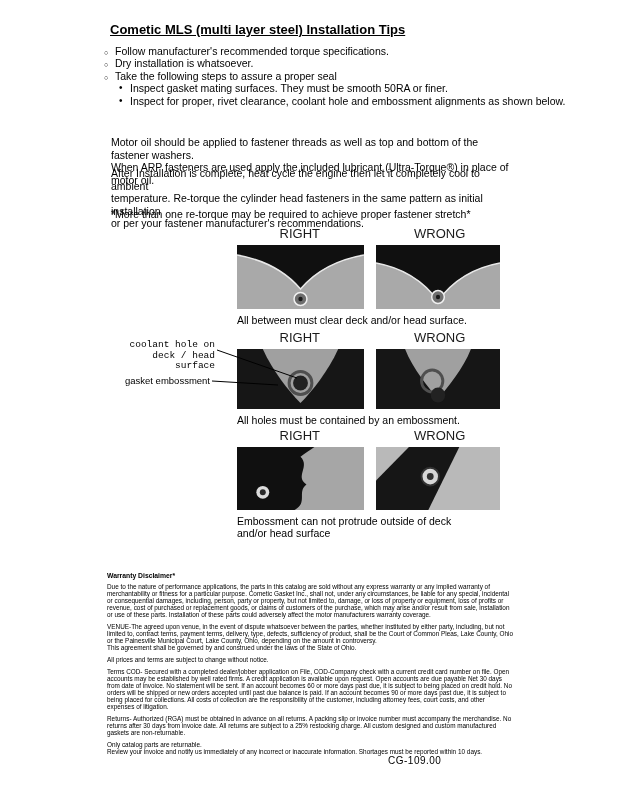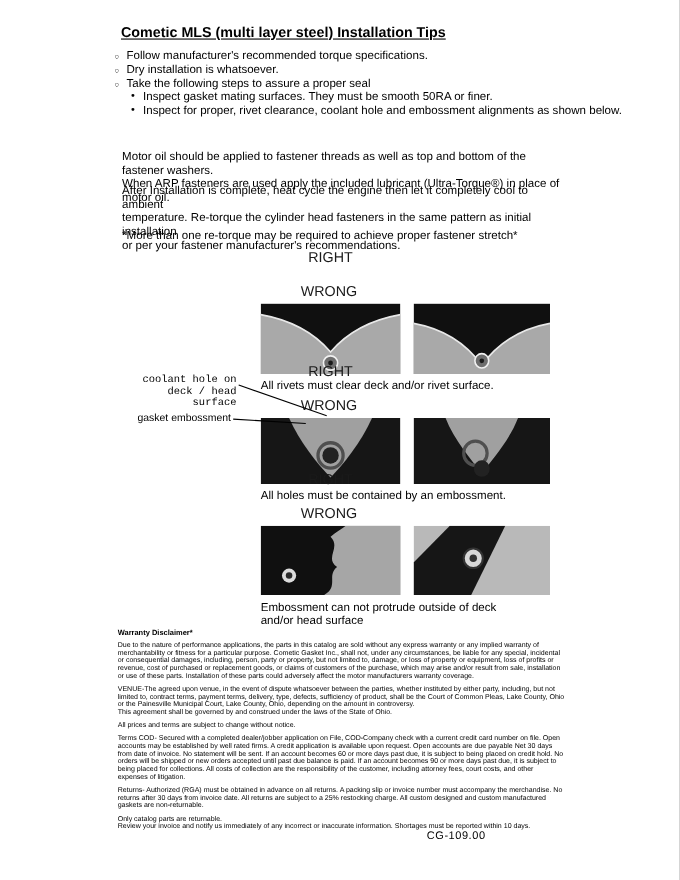--- a/index.html
+++ b/index.html
@@ -22,21 +22,21 @@
   .bl.sub::before{content:"•";position:absolute;left:0;top:0;font-size:10px;}
   .diesel-heading{position:absolute;left:113px;top:119px;font-size:12px;font-weight:bold;}
   .para{position:absolute;left:111px;width:400px;font-size:10.5px;line-height:12.6px;white-space:pre-line;}
   .p1{top:136px;}
   .p2{top:167px;}
   .note{top:208px;}
   .row{position:absolute;left:237px;width:264px;}
   .row1{top:226px;}
   .row2{top:330px;}
   .row3{top:428px;}
-  .dlabels{display:flex;gap:16px;margin-bottom:4px;font-size:13px;color:#1a1a1a;flex-direction:column;}
+  .dlabels{display:flex;gap:16px;margin-bottom:4px;font-size:13px;color:#1a1a1a;}
   .dlabels span{display:block;text-align:center;}
   .dlabels span:first-child{width:127px;}
   .dlabels span:last-child{width:124px;}
   .dimages{display:flex;gap:12px;}
   .dimages svg{display:block;}
   .dcaption{margin-top:5px;font-size:10.5px;line-height:12px;white-space:pre-line;}
   .annot{position:absolute;font-size:9.5px;line-height:10.5px;white-space:pre-line;text-align:right;}
   .a1{left:120px;top:340px;width:95px;font-family:Liberation Mono, monospace;}
   .a2{left:110px;top:376px;width:100px;}
   .leaders{position:absolute;left:210px;top:343px;}
@@ -81,21 +81,21 @@
         <circle cx="64" cy="54" r="2.2" fill="#1a1a1a"></circle>
       </svg>
       <svg width="124" height="64" viewBox="0 0 128 64" preserveAspectRatio="none">
         <rect width="128" height="64" fill="#101010"></rect>
         <path d="M0,18 C34,24 52,40 64,56 C76,40 94,24 128,18 L128,64 L0,64 Z" fill="#a9a9a9"></path>
         <path d="M0,18 C34,24 52,40 64,56 C76,40 94,24 128,18" fill="none" stroke="#e8e8e8" stroke-width="1.5"></path>
         <circle cx="64" cy="52" r="6.5" fill="#6e6e6e" stroke="#f0f0f0" stroke-width="1.5"></circle>
         <circle cx="64" cy="52" r="2.2" fill="#1a1a1a"></circle>
       </svg>
     </div>
-    <div class="dcaption">All rivets must clear deck and/or rivet surface.</div>
+    <div class="dcaption">All between must clear deck and/or head surface.</div>
   </div>
 
   <div class="row row2">
     <div class="dlabels">
       <span>RIGHT</span>
       <span>WRONG</span>
     </div>
     <div class="dimages">
       <svg width="127" height="60" viewBox="0 0 128 60" preserveAspectRatio="none">
         <rect width="128" height="60" fill="#161616"></rect>

